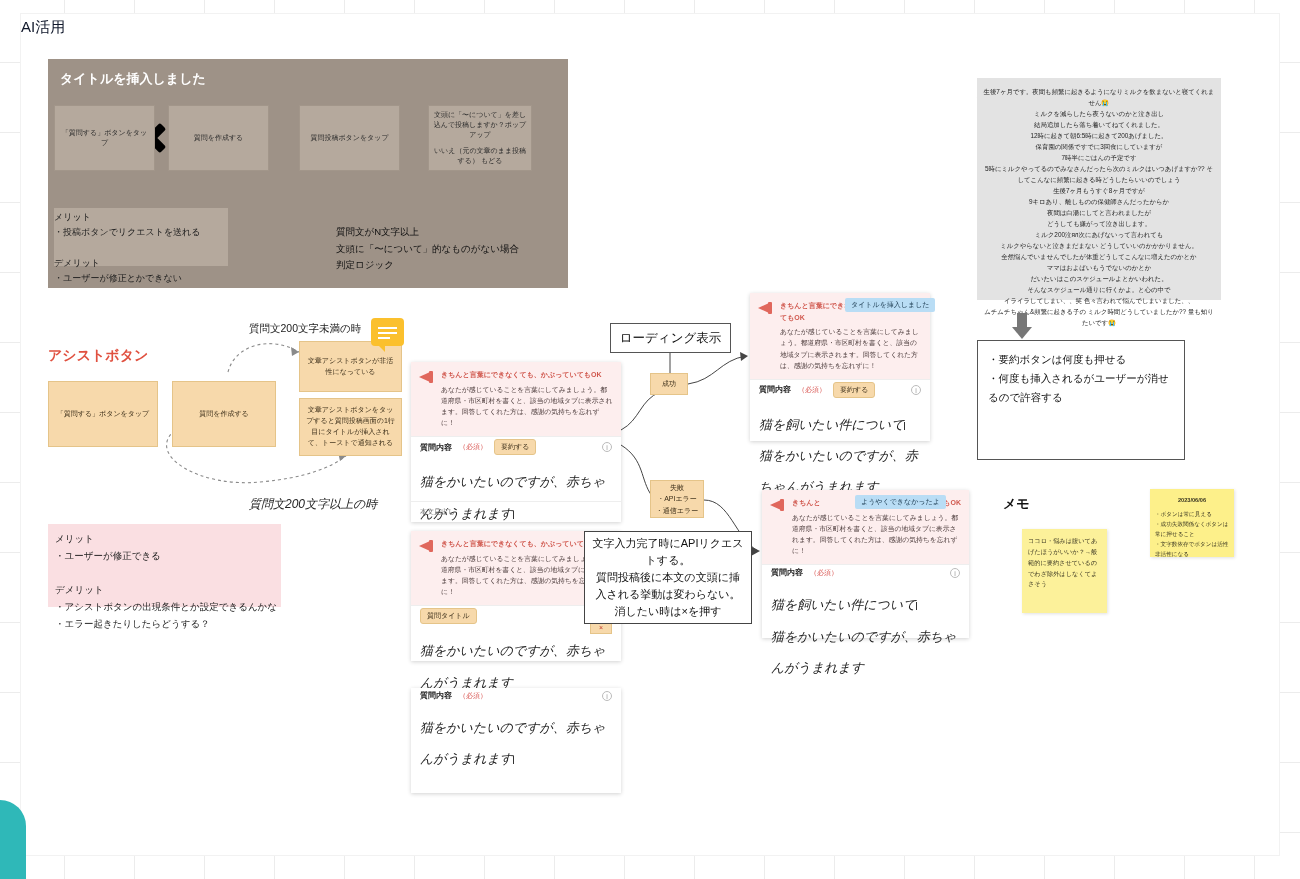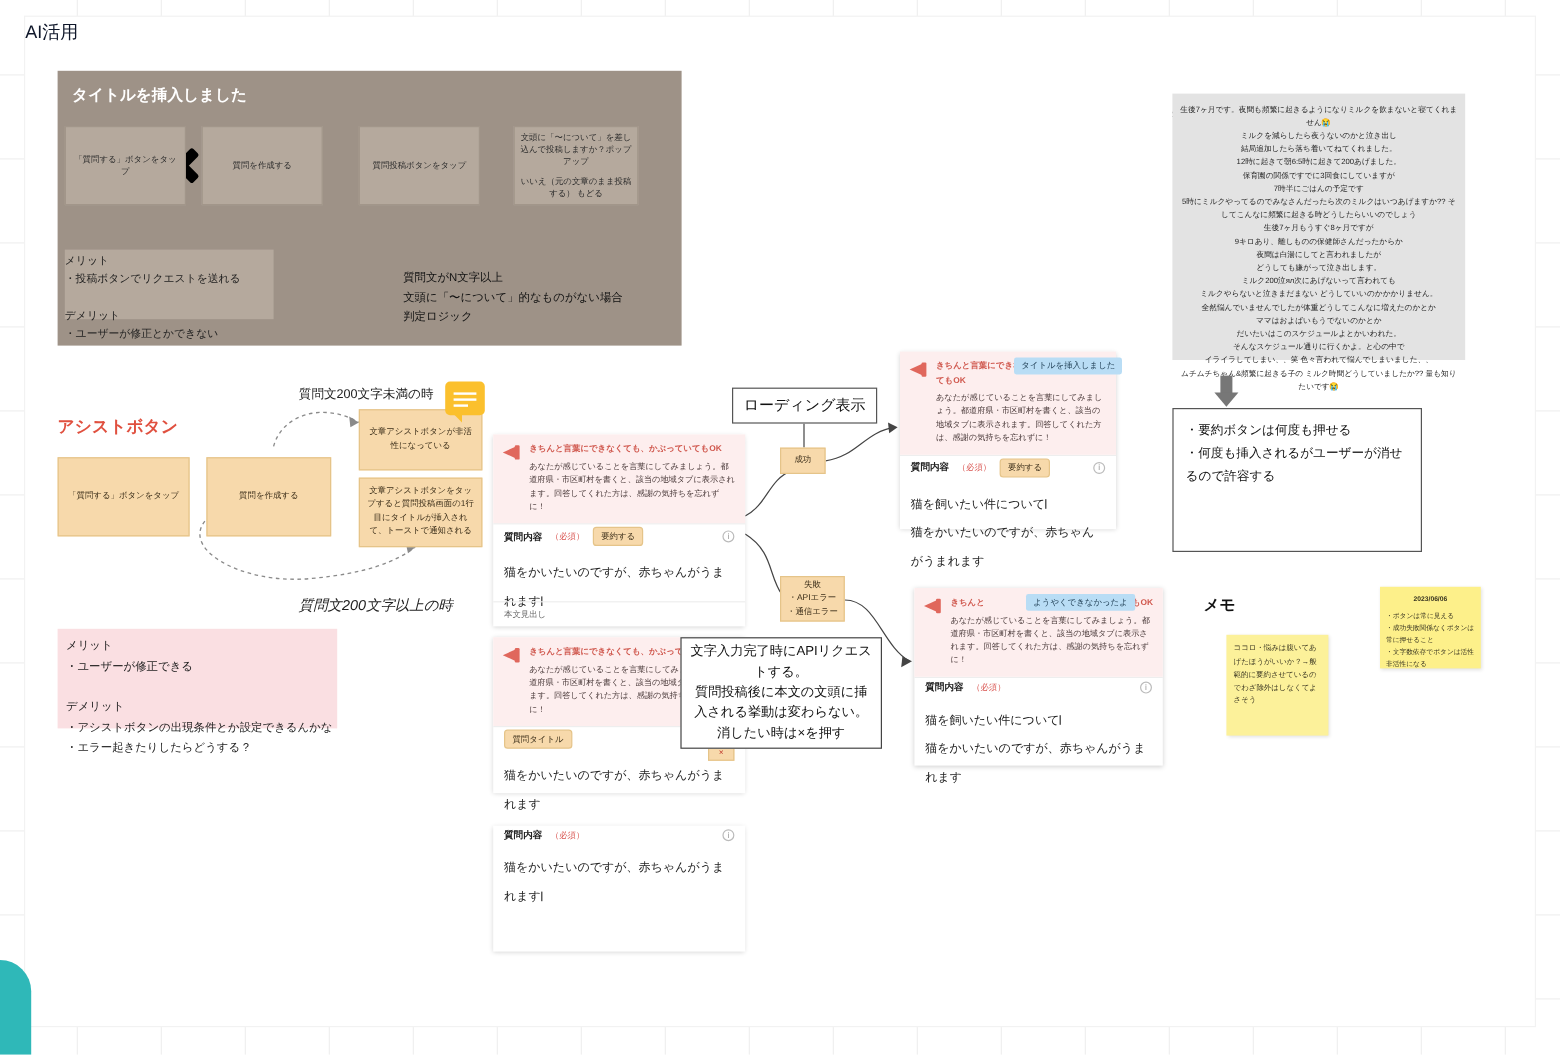--- a/index.html
+++ b/index.html
@@ -163,21 +163,21 @@
   .mock .field-head .req { color:#d9534f; font-size:7px; }
   .mock .pill {
     background:#f7d9ab; border:1px solid #e5c489; border-radius:3px;
     font-size:7px; padding:2px 6px; color:#3a2d18;
   }
   .mock .info {
     margin-left:auto; width:10px; height:10px; border:1px solid #bbb; border-radius:50%;
     color:#999; font-size:7px; text-align:center; line-height:9px;
   }
   .mock .body {
-    padding:9px; font-size:10px; color:#222; line-height:2.4;
+    padding:9px; font-size:13px; color:#222; line-height:2.4;font-style:italic;
   }
   .hl-tag {
     position:absolute; background:#b9ddf5; border-radius:2px; font-size:7px;
     padding:2px 6px; color:#1d3c52;
   }
   .caret { display:inline-block; width:1px; height:8px; background:#333; vertical-align:-1px; }
 
   #mock-a { left:750px; top:293px; width:180px; height:148px; }
   #mock-b { left:411px; top:362px; width:210px; height:160px; }
   #mock-c { left:411px; top:531px; width:210px; height:130px; }
@@ -188,21 +188,21 @@
   .tag-e { left:855px; top:495px; }
 
   
   .xbtn {
     position:absolute; width:22px; height:14px; background:#f7d9ab;
     border:1px solid #e5c489; font-size:7px; color:#c0392b;
     display:flex; align-items:center; justify-content:center;
   }
   
   #center-callout {
-    left:567px; top:531px; width:168px; height:93px;
+    left:584px; top:531px; width:168px; height:93px;
     border:1px solid #444; background:#fff;
     display:flex; align-items:center; justify-content:center;
     text-align:center; font-size:11px; line-height:1.55; color:#111;
     padding:6px;
   }
   
   #right-title { left:977px; top:46px; font-size:13px; font-weight:bold; color:#111;margin-top:37px; }
   #chat-grey {
     left:977px; top:78px; width:244px; height:222px;
     background:#e3e3e3;

